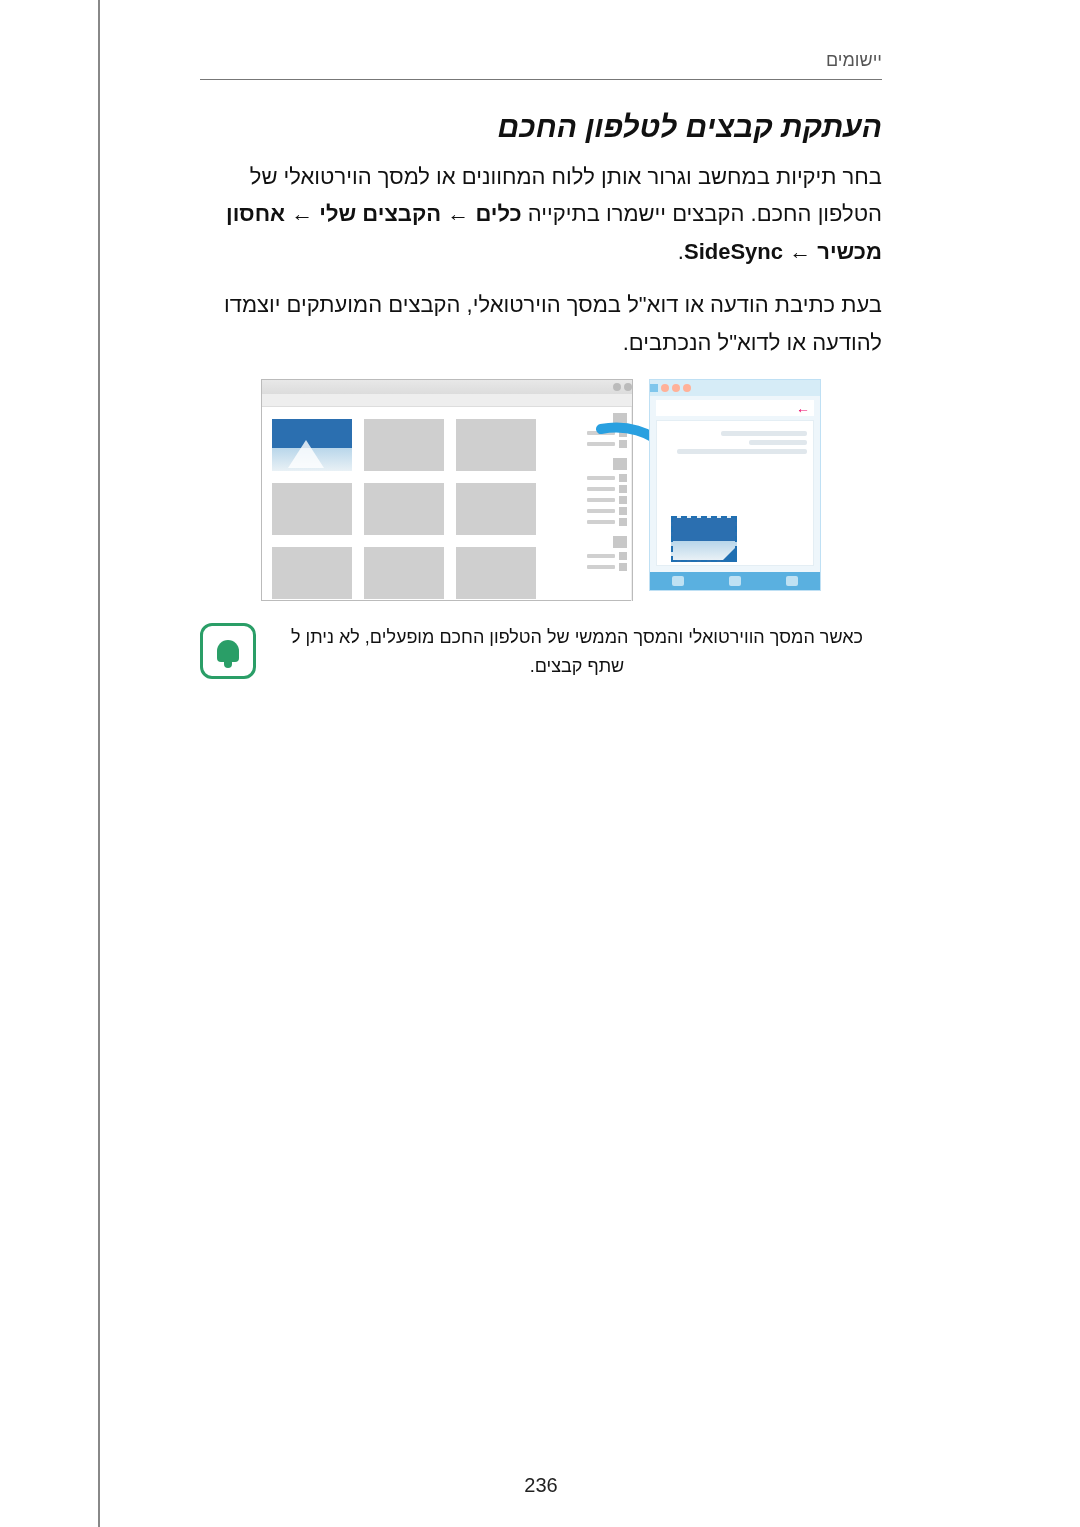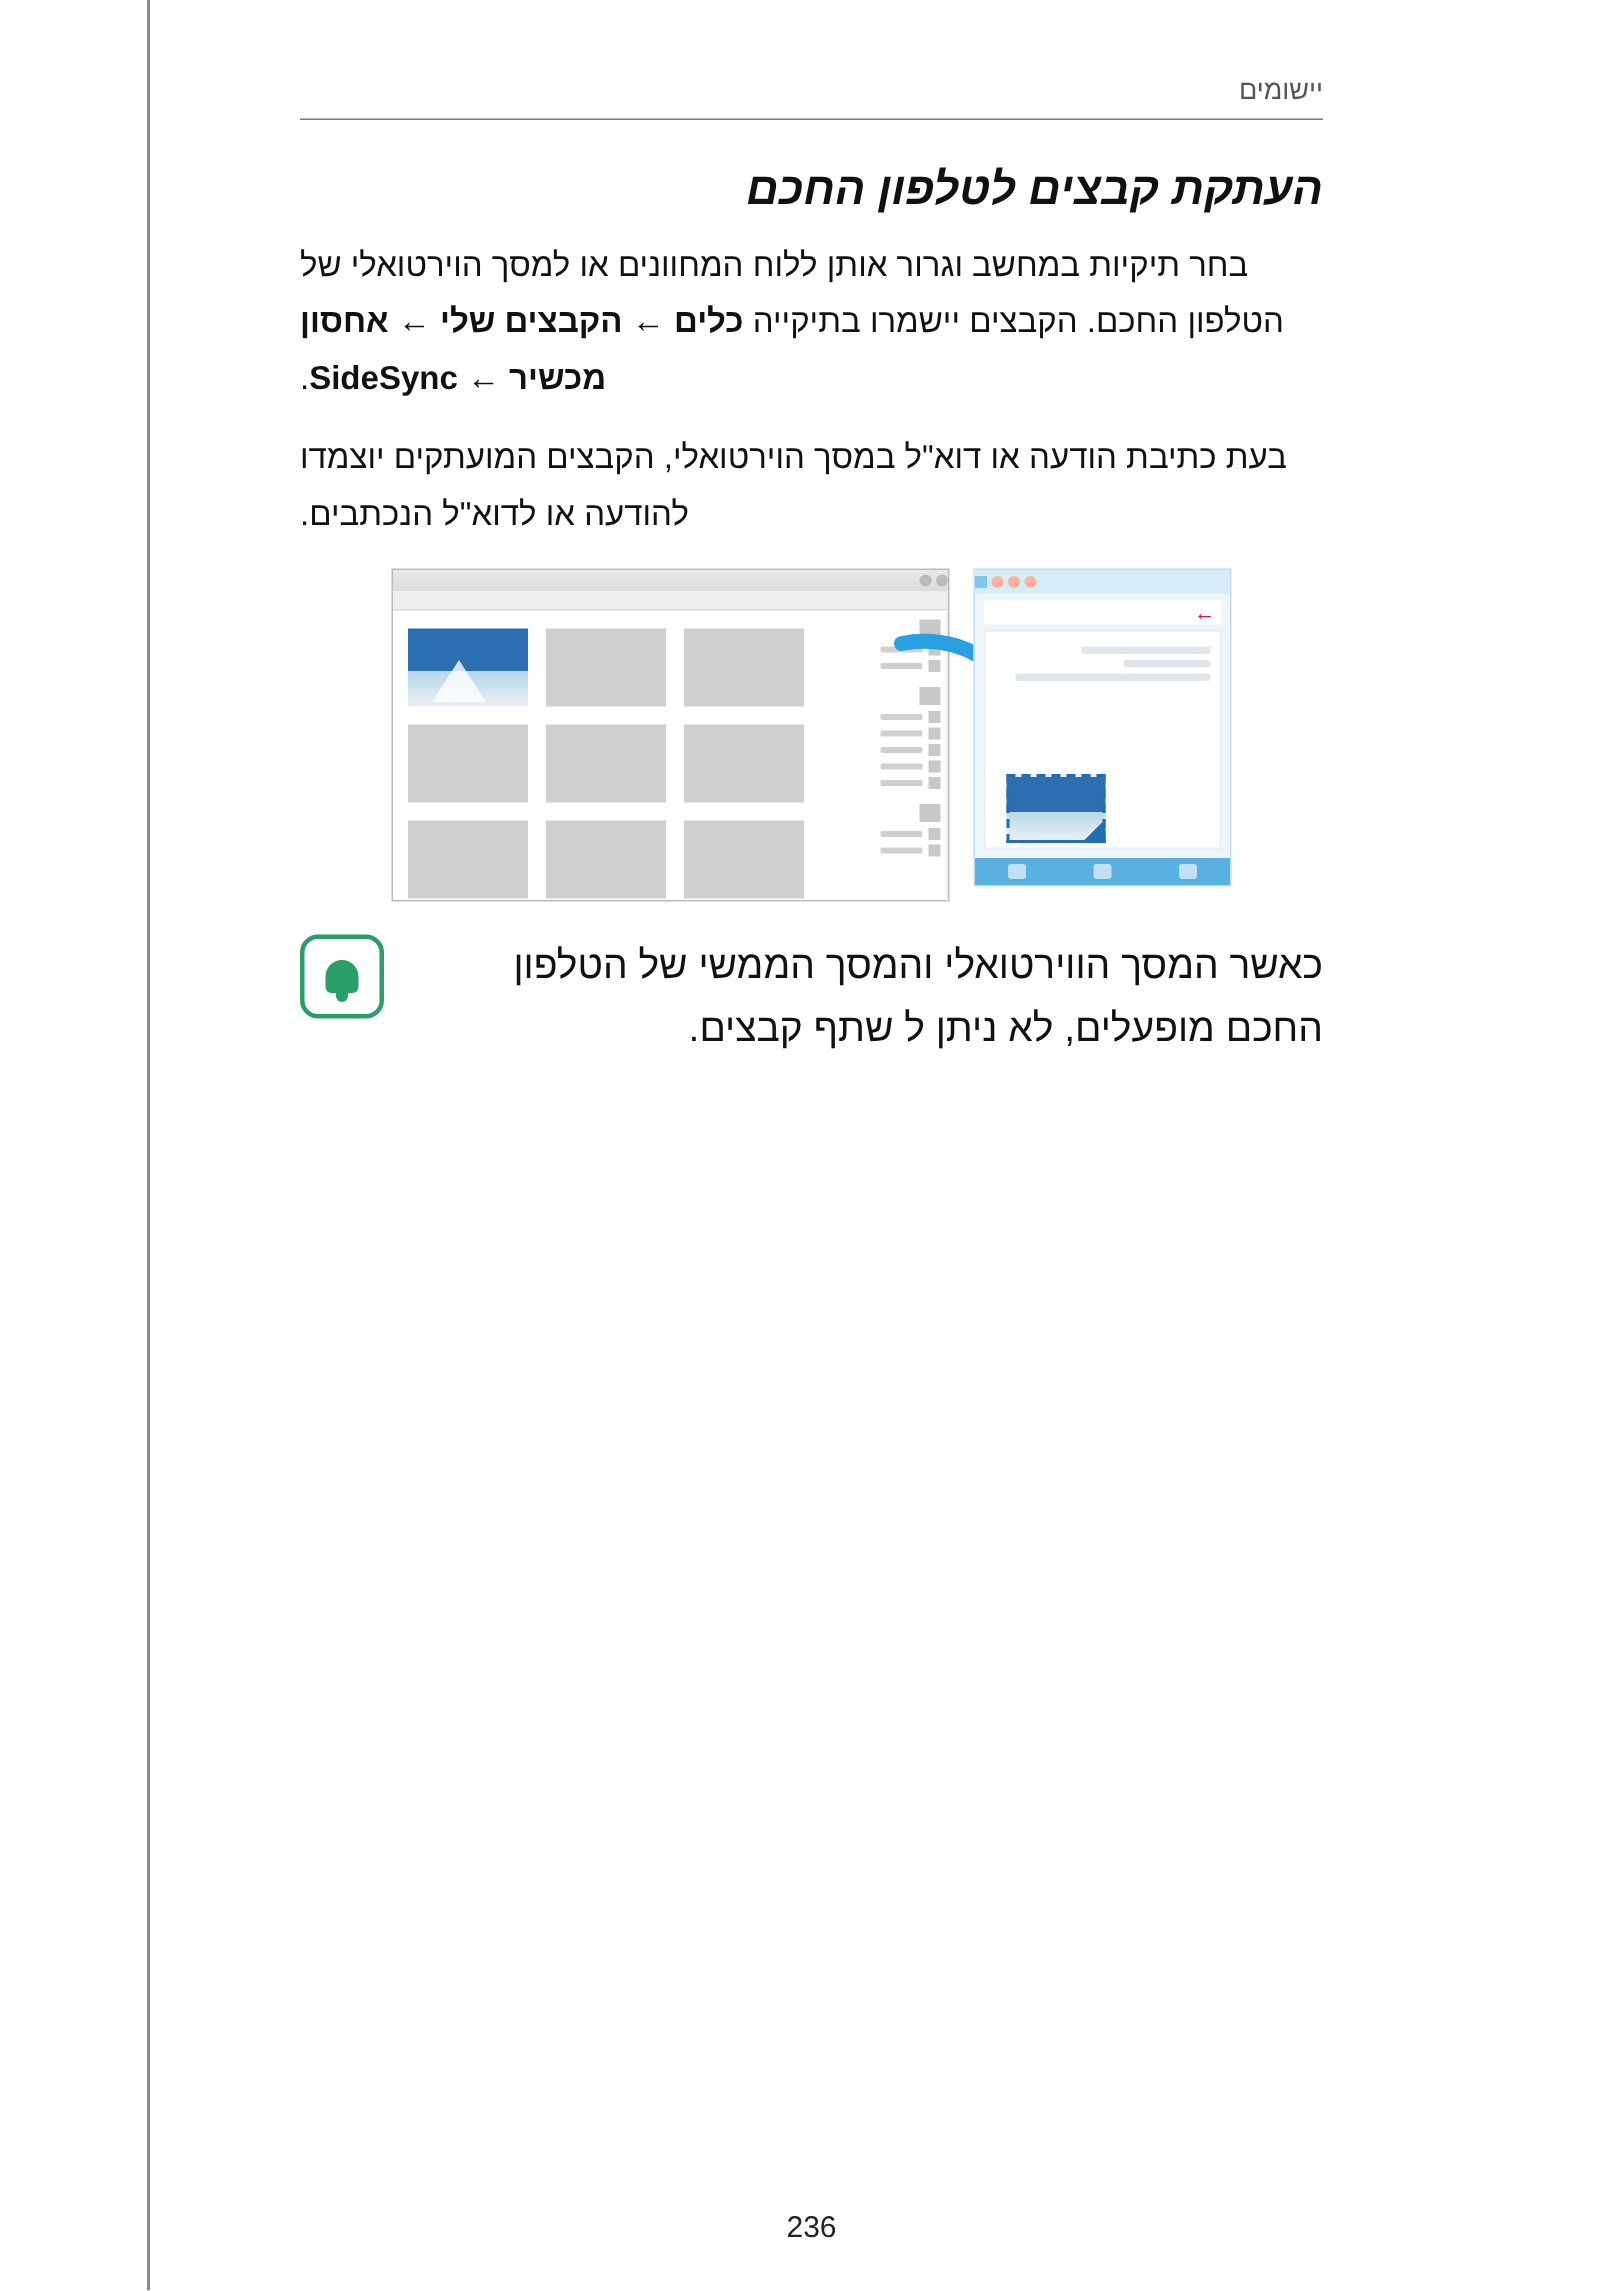--- a/index.html
+++ b/index.html
@@ -32,21 +32,21 @@
   h2.section {
     font-size: 30px;
     font-weight: 700;
     margin: 20px 0 14px 0;
     text-align: right;
     font-style: italic;
   }
   p.body {
     font-size: 22px;
     line-height: 1.7;
-    text-align: left;
+    text-align: right;
     margin: 8px 0 16px 0;
   }
   .bold { font-weight: 700; }
   .figure-wrap {
     display: flex;
     justify-content: center;
     margin: 18px 0 24px 0;
   }
   .figure {
     width: 560px;
@@ -184,23 +184,23 @@
   .note-row {
     display:flex;
     flex-direction:row;
     align-items:flex-start;
     justify-content:flex-end;
     gap:16px;
     margin: 10px 0 30px 0;
   }
   .note-text {
     flex:1;
-    font-size:26px;
+    font-size:18px;
     line-height:1.6;
-    text-align:right;
+    text-align:center;
   }
   .note-icon {
     width:50px; height:50px;
     border:3px solid #2a9e67;
     border-radius:12px;
     display:flex; align-items:center; justify-content:center;
     flex-shrink:0;
   }
   .bell {
     width:22px; height:22px;

